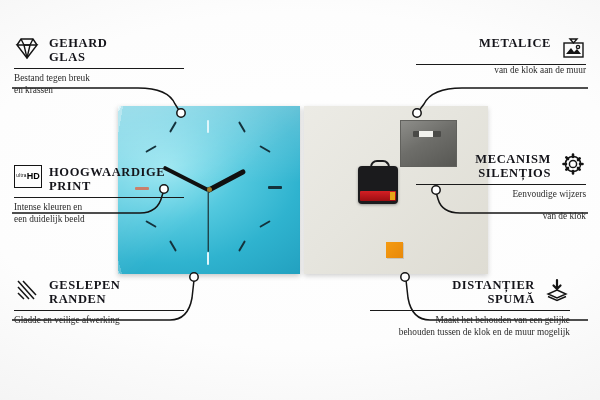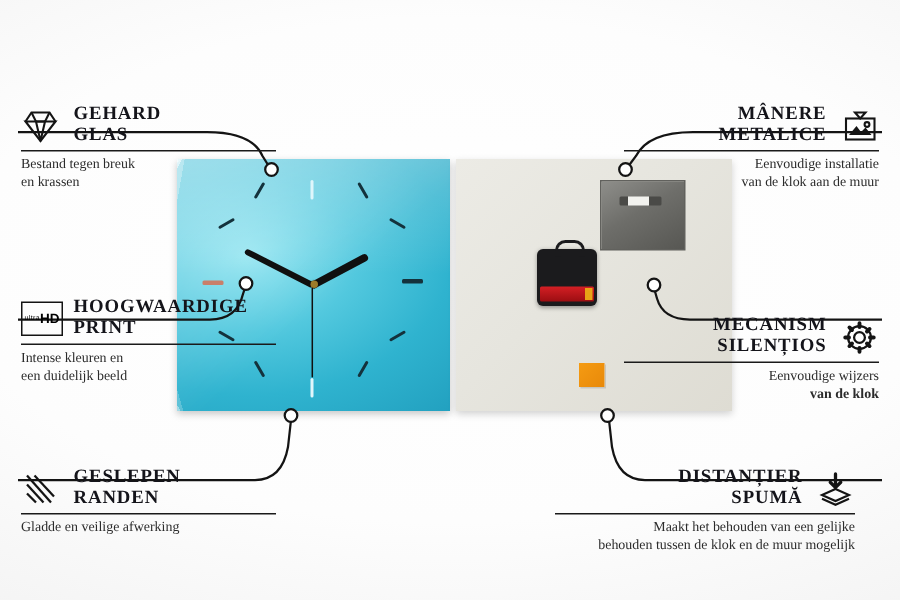--- a/index.html
+++ b/index.html
@@ -50,21 +50,21 @@
     background:#1b1b1d;border-radius:4px;box-shadow:0 1px 3px rgba(0,0,0,.35);}
   .mech-loop{position:absolute;left:12px;top:-6px;width:16px;height:9px;
     border:2px solid #1b1b1d;border-bottom:none;border-radius:7px 7px 0 0;}
   .battery{position:absolute;left:2px;bottom:3px;width:36px;height:10px;
     background:linear-gradient(180deg,#d41f24,#9c0e12);border-radius:1px;}
   .battery-tip{position:absolute;right:1px;top:1px;width:5px;height:8px;background:#e8a416;}
   .spacer{position:absolute;left:82px;top:136px;width:17px;height:16px;
     background:linear-gradient(135deg,#f59b12,#e8890a);box-shadow:1px 1px 0 rgba(0,0,0,.12);}
   
   .callout{position:absolute;}
-  .c-head{display:flex;align-items:flex-end;gap:9px;margin-top:32px;}
+  .c-head{display:flex;align-items:flex-start;gap:9px;}
   .c-title{font-size:12.5px;letter-spacing:.6px;color:#14141a;line-height:14px;font-weight:bold;}
   .c-rule{height:1px;background:#1a1a1a;margin-top:4px;}
   .c-sub{font-size:9.3px;color:#2b2b2b;line-height:11.5px;margin-top:4px;}
   .left .c-head{justify-content:flex-start;}
   .right .c-head{justify-content:flex-end;}
   .right .c-title,.right .c-sub{text-align:right;}
   .ico{width:26px;height:24px;flex:0 0 26px;}
   .ico svg{display:block;}
   .leader{position:absolute;left:0;top:0;width:600px;height:400px;pointer-events:none;}
   .hdbox{width:26px;height:21px;border:1.6px solid #141414;display:flex;flex-direction:row;
@@ -192,59 +192,57 @@
         <div class="c-title">RANDEN</div>
       </div>
     </div>
     <div class="c-rule" style="width:170px;"></div>
     <div class="c-sub">Gladde en veilige afwerking</div>
   </div>
 
   <div class="callout right" style="left:416px;top:36px;width:170px;">
     <div class="c-head">
       <div>
-        <div class="c-title">MÂNERE</div>
         <div class="c-title">METALICE</div>
       </div>
       <span class="ico">
         <svg viewBox="0 0 26 24">
             <g fill="none" stroke="#141414" stroke-width="1.4">
           <rect x="4" y="7" width="19" height="14"></rect>
           <path d="M13.5,7 L10,3 L17,3 Z"></path>
           <path d="M6,18 L11,12 L14,16 L17,13 L21,18 Z" fill="#141414" stroke="none"></path>
           <circle cx="18" cy="11" r="1.6"></circle>
             </g>
           </svg>
       </span>
     </div>
     <div class="c-rule" style="width:170px;"></div>
-    <div class="c-sub">Eenvoudige installatie</div>
     <div class="c-sub" style="margin-top:0;">van de klok aan de muur</div>
   </div>
 
-  <div class="callout right" style="left:416px;top:177px;width:170px;">
+  <div class="callout right" style="left:416px;top:152px;width:170px;">
     <div class="c-head">
       <div>
         <div class="c-title">MECANISM</div>
         <div class="c-title">SILENȚIOS</div>
       </div>
       <span class="ico">
         <svg viewBox="0 0 26 24">
             <g fill="none" stroke="#141414" stroke-width="1.5">
           <circle cx="13" cy="12" r="3.6"></circle>
           <path d="M13,2.5 L13,5 M13,19 L13,21.5 M3.5,12 L6,12 M20,12 L22.5,12
                    M6.3,5.3 L8,7 M18,16 L19.7,17.7 M19.7,6.3 L18,8 M8,16 L6.3,17.7" stroke-width="2.6" stroke-linecap="round"></path>
           <circle cx="13" cy="12" r="7.6"></circle>
             </g>
           </svg>
       </span>
     </div>
     <div class="c-rule" style="width:170px;"></div>
     <div class="c-sub">Eenvoudige wijzers</div>
-    <div class="c-sub" style="margin-top:0;font-weight:bold;">van de klok</div>
+    <div class="c-sub" style="margin-top:10px;">van de klok</div>
   </div>
 
   <div class="callout right" style="left:370px;top:278px;width:200px;">
     <div class="c-head">
       <div>
         <div class="c-title">DISTANȚIER</div>
         <div class="c-title">SPUMĂ</div>
       </div>
       <span class="ico">
         <svg viewBox="0 0 26 24">

